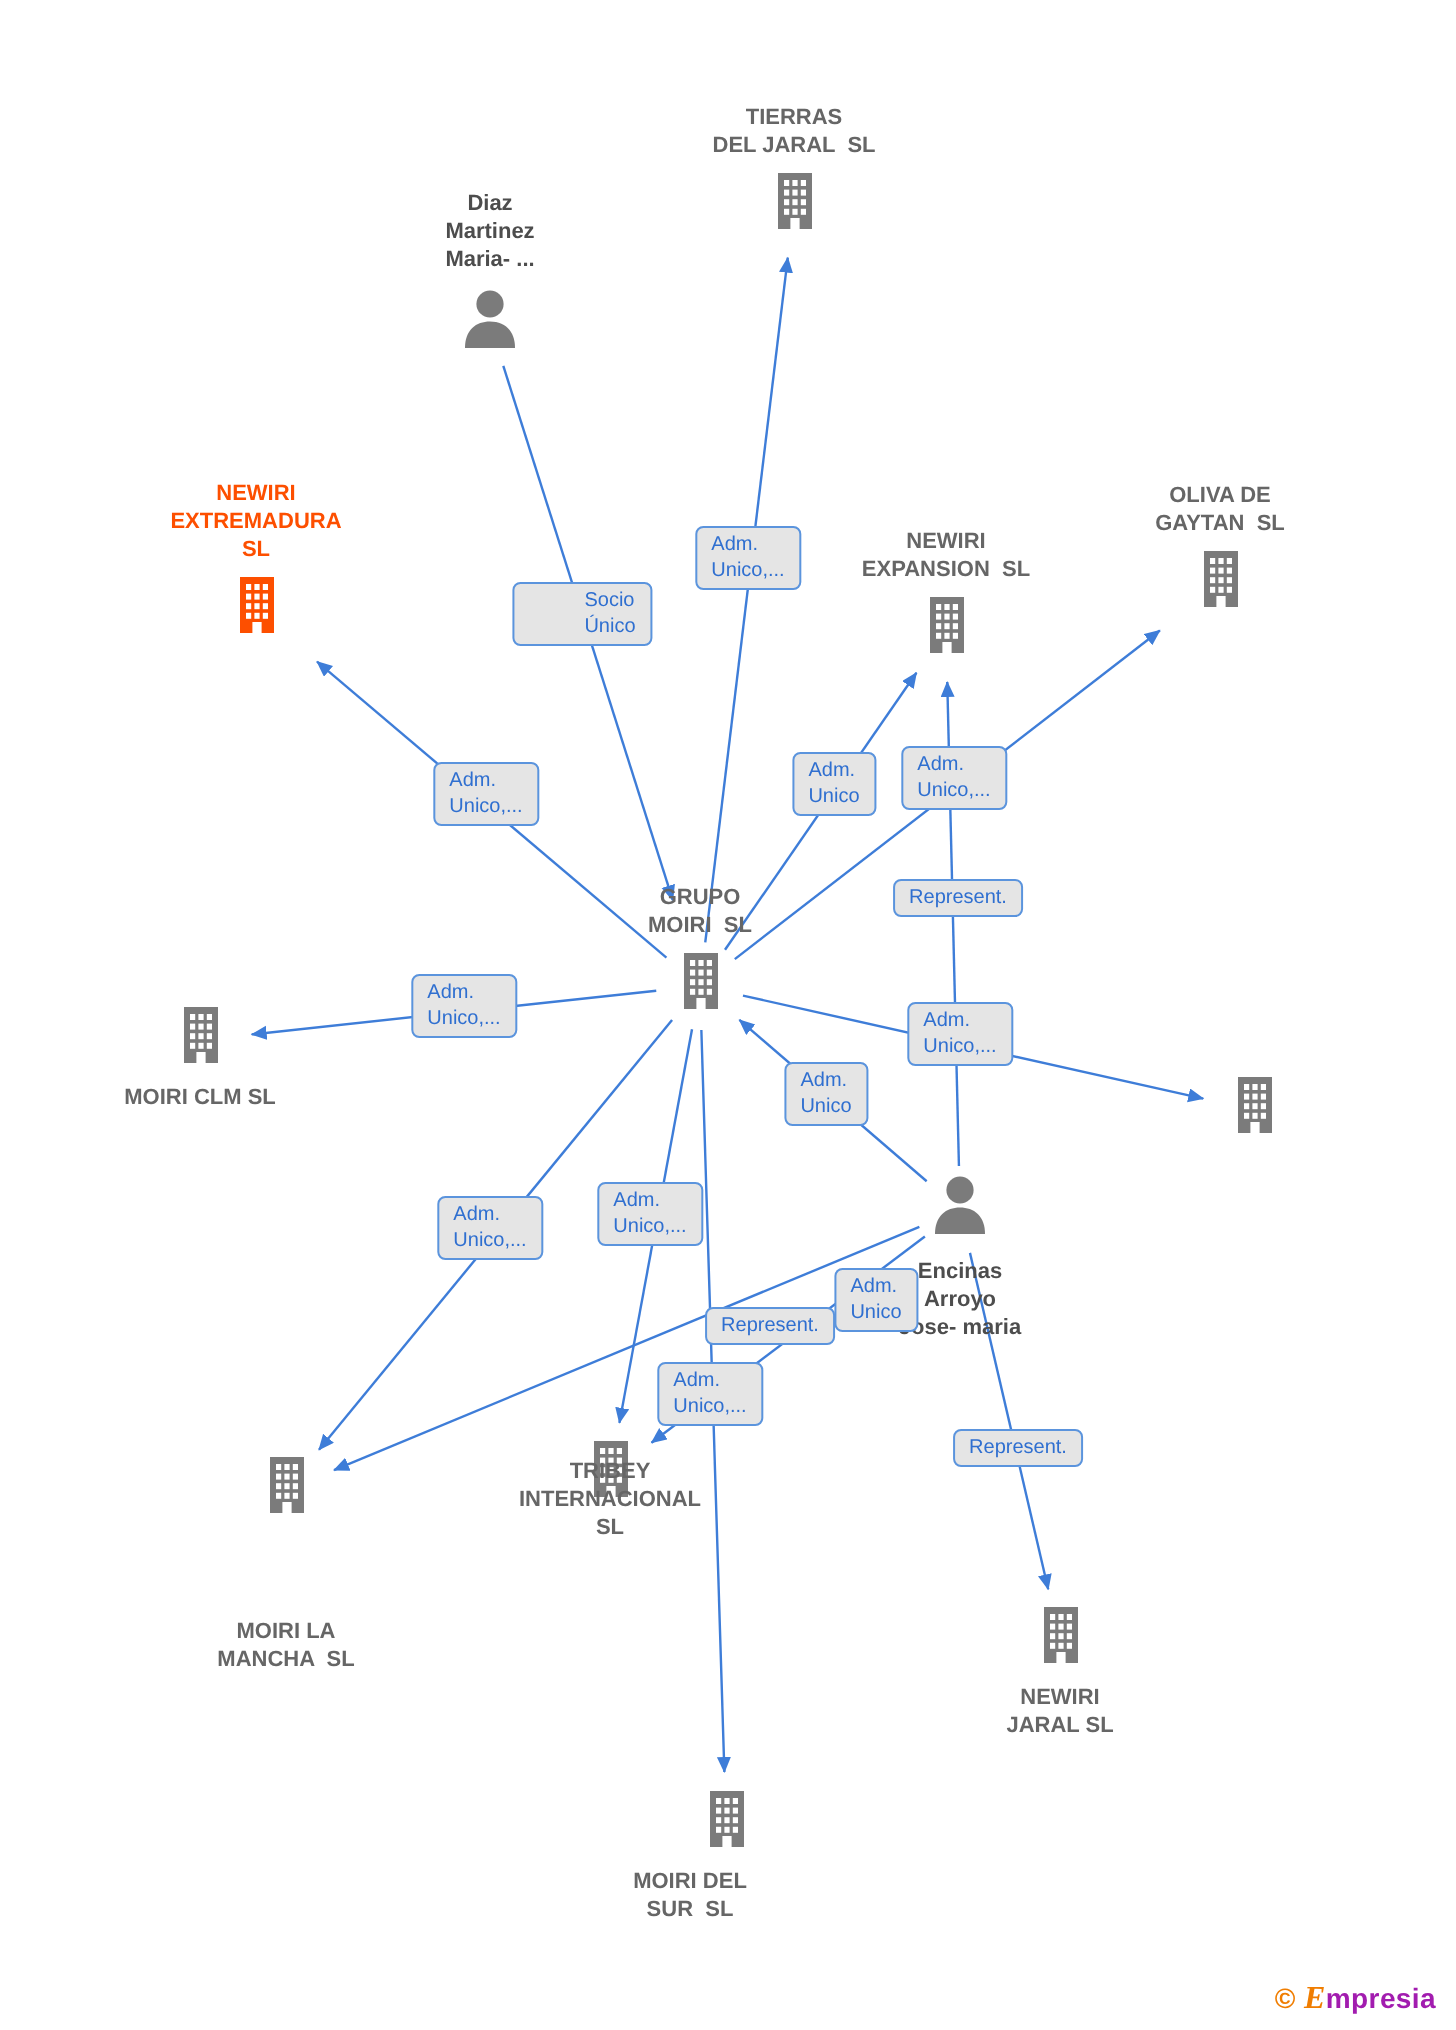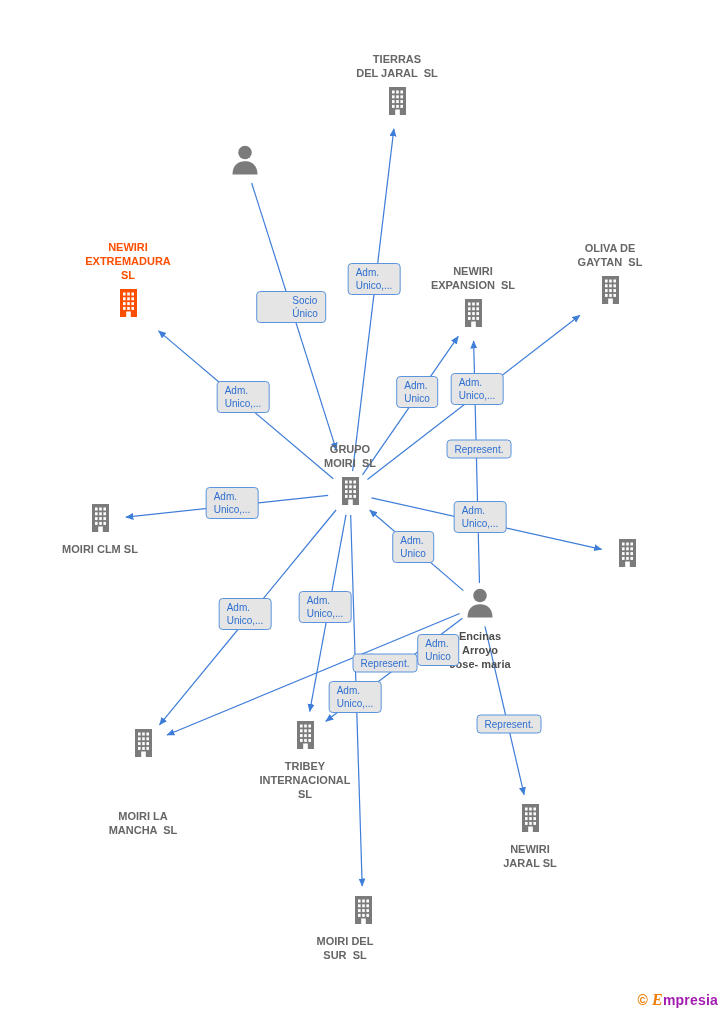--- a/index.html
+++ b/index.html
@@ -63,20 +63,25 @@
     <rect x="13.2" y="23.5" width="4.6" height="5.5" fill="#ffffff"></rect>
   </svg></div>
     <div class="node-label above" style="left: 397px; top: 80px; color: rgb(102, 102, 102);">
       <div class="line">TIERRAS</div>
       <div class="line">DEL JARAL  SL</div>
     </div>
     <div class="node-icon" style="left: 245px; top: 162px;"><svg width="34" height="34" viewBox="0 0 34 34">
     <circle cx="17" cy="9.5" r="6.8" fill="#7b7b7b"></circle>
     <path d="M4.5,31.5 C4.5,22.5 10,18.3 17,18.3 C24,18.3 29.5,22.5 29.5,31.5 Z" fill="#7b7b7b"></path>
   </svg></div>
+    <div class="node-label above" style="left: 245px; top: 137px; color: rgb(77, 77, 77);">
+      <div class="line">Diaz</div>
+      <div class="line">Martinez</div>
+      <div class="line">Maria- ...</div>
+    </div>
     <div class="node-icon" style="left: 128px; top: 305px;"><svg width="30" height="30" viewBox="0 0 30 30">
     <rect x="7" y="1" width="17" height="28" fill="#fd4f00"></rect>
     <rect x="10" y="4.5" width="2.6" height="3" fill="#ffffff"></rect>
         <rect x="14.2" y="4.5" width="2.6" height="3" fill="#ffffff"></rect>
         <rect x="18.4" y="4.5" width="2.6" height="3" fill="#ffffff"></rect>
         <rect x="10" y="9.3" width="2.6" height="3" fill="#ffffff"></rect>
         <rect x="14.2" y="9.3" width="2.6" height="3" fill="#ffffff"></rect>
         <rect x="18.4" y="9.3" width="2.6" height="3" fill="#ffffff"></rect>
         <rect x="10" y="14.1" width="2.6" height="3" fill="#ffffff"></rect>
         <rect x="14.2" y="14.1" width="2.6" height="3" fill="#ffffff"></rect>
@@ -224,21 +229,21 @@
         <rect x="14.2" y="9.3" width="2.6" height="3" fill="#ffffff"></rect>
         <rect x="18.4" y="9.3" width="2.6" height="3" fill="#ffffff"></rect>
         <rect x="10" y="14.1" width="2.6" height="3" fill="#ffffff"></rect>
         <rect x="14.2" y="14.1" width="2.6" height="3" fill="#ffffff"></rect>
         <rect x="18.4" y="14.1" width="2.6" height="3" fill="#ffffff"></rect>
         <rect x="10" y="18.9" width="2.6" height="3" fill="#ffffff"></rect>
         <rect x="14.2" y="18.9" width="2.6" height="3" fill="#ffffff"></rect>
         <rect x="18.4" y="18.9" width="2.6" height="3" fill="#ffffff"></rect>
     <rect x="13.2" y="23.5" width="4.6" height="5.5" fill="#ffffff"></rect>
   </svg></div>
-    <div class="node-label below" style="left: 305px; top: 759px; color: rgb(102, 102, 102);">
+    <div class="node-label below" style="left: 305px; top: 729px; color: rgb(102, 102, 102);">
       <div class="line">TRIBEY</div>
       <div class="line">INTERNACIONAL</div>
       <div class="line">SL</div>
     </div>
     <div class="node-icon" style="left: 530px; top: 820px;"><svg width="30" height="30" viewBox="0 0 30 30">
     <rect x="7" y="1" width="17" height="28" fill="#7b7b7b"></rect>
     <rect x="10" y="4.5" width="2.6" height="3" fill="#ffffff"></rect>
         <rect x="14.2" y="4.5" width="2.6" height="3" fill="#ffffff"></rect>
         <rect x="18.4" y="4.5" width="2.6" height="3" fill="#ffffff"></rect>
         <rect x="10" y="9.3" width="2.6" height="3" fill="#ffffff"></rect>

